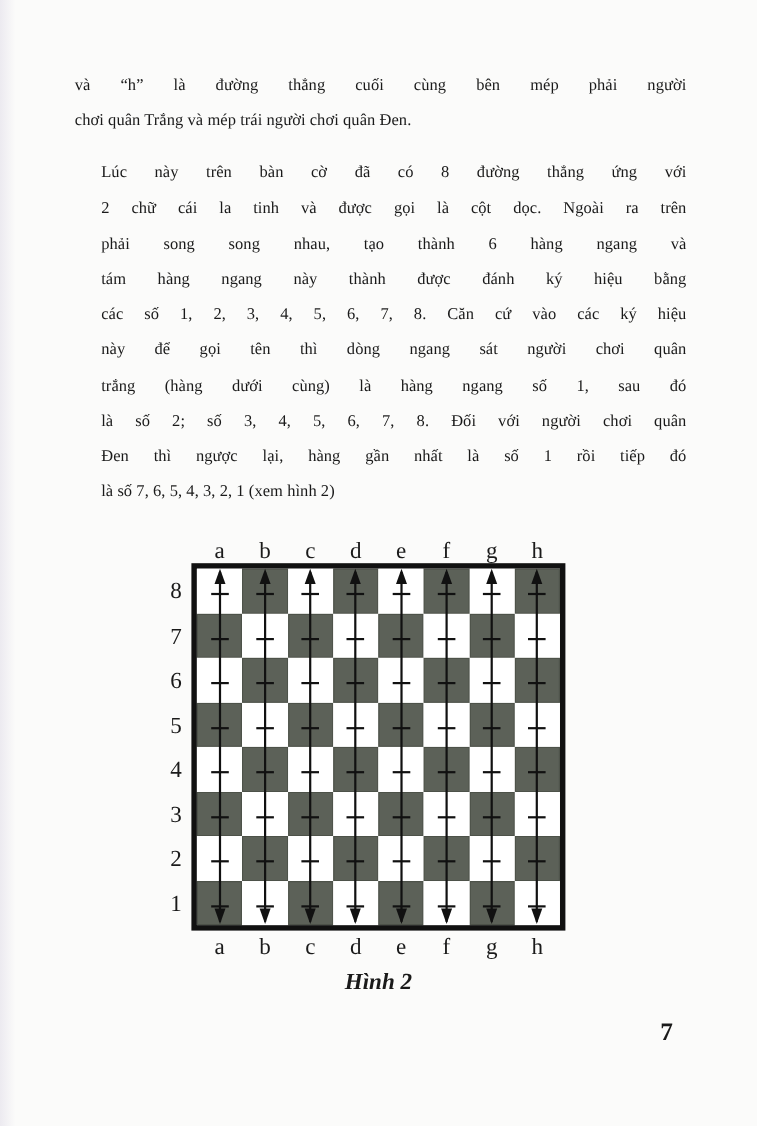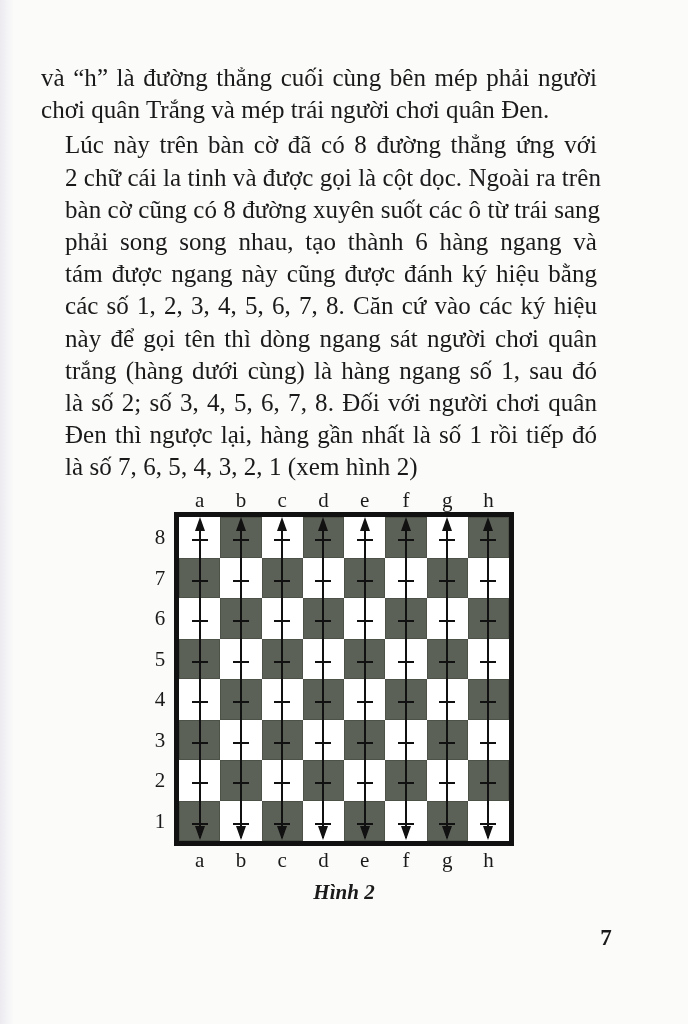--- a/index.html
+++ b/index.html
@@ -8,28 +8,28 @@
     background: #fbfbfa;
     font-family: "DejaVu Serif", "Liberation Serif", serif;
     color: #1a1a1a;
     position: relative;
   }
   .page-edge {
     position: absolute; left: 0; top: 0; width: 14px; height: 1024px;
     background: linear-gradient(to right, #eceaf0, #fbfbfa);
   }
   .body-text {
-    position: absolute; left: 41px; top: 62px; width: 556px;
+    position: absolute; left: 68px; top: 62px; width: 556px;
     font-family: "Liberation Serif", "DejaVu Serif", serif;
-    font-size: 25px; line-height: 32.2px;
+    font-size: 15px; line-height: 32.2px;
     text-align: justify;
     letter-spacing: 0.05px;
   }
   .body-text p { margin: 0; }
-  .body-text p.indent { text-indent: 24px; margin-top: 3px; }
+  .body-text p.indent { text-indent: 24px; margin-top: 15px; }
   .line { display: block; text-align: justify; text-align-last: justify; white-space: nowrap; }
   .line.last { text-align-last: left; font-family: Liberation Serif, serif; }
 
   .figure { position: absolute; left: 0; top: 0; width: 688px; height: 1024px; pointer-events: none; }
   .board {
     position: absolute; left: 174px; top: 512px;
     width: 330px; height: 324px;
     border: 5px solid #111;
     display: grid;
     grid-template-columns: repeat(8, 1fr);
@@ -77,23 +77,22 @@
 <div class="page-edge"></div>
 
 <div class="body-text" id="body-text">
     <p>
       <span class="line">và “h” là đường thẳng cuối cùng bên mép phải người</span>
       <span class="line last">chơi quân Trắng và mép trái người chơi quân Đen.</span>
     </p>
     <p class="indent">
       <span class="line">Lúc này trên bàn cờ đã có 8 đường thẳng ứng với</span>
       <span class="line">2 chữ cái la tinh và được gọi là cột dọc. Ngoài ra trên</span>
-      <span class="line">bàn cờ cũng có 8 đường xuyên suốt các ô từ trái sang</span>
       <span class="line">phải song song nhau, tạo thành 6 hàng ngang và</span>
-      <span class="line">tám được ngang này cũng được đánh ký hiệu bằng</span>
+      <span class="line">tám hàng ngang này thành được đánh ký hiệu bằng</span>
       <span class="line">các số 1, 2, 3, 4, 5, 6, 7, 8. Căn cứ vào các ký hiệu</span>
       <span class="line">này để gọi tên thì dòng ngang sát người chơi quân</span>
       <span class="line">trắng (hàng dưới cùng) là hàng ngang số 1, sau đó</span>
       <span class="line">là số 2; số 3, 4, 5, 6, 7, 8. Đối với người chơi quân</span>
       <span class="line">Đen thì ngược lại, hàng gần nhất là số 1 rồi tiếp đó</span>
       <span class="line last">là số 7, 6, 5, 4, 3, 2, 1 (xem hình 2)</span>
     </p>
   </div>
 
 <div class="figure" id="figure">

